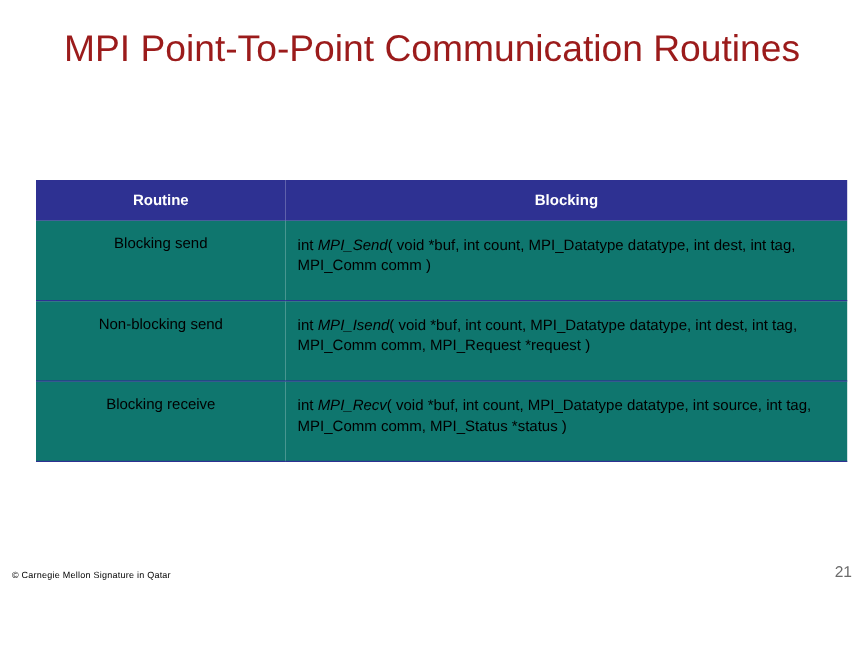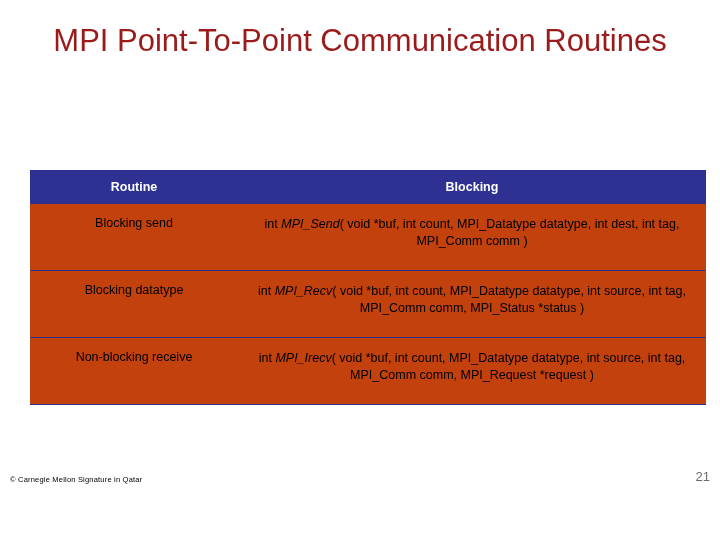--- a/index.html
+++ b/index.html
@@ -34,21 +34,20 @@
     line-height: 38px;
     font-weight: normal;
     letter-spacing: 0px;
   }
 
   .table-wrap {
     position: absolute;
     top: 150px;
     left: 30px;
     width: 660px;
-    margin-top: 20px;
   }
 
   table.routines {
     border-collapse: collapse;
     width: 660px;
     table-layout: fixed;
   }
 
   table.routines th {
     background: #2e3192;
@@ -63,33 +62,33 @@
   th.col-routine { width: 200px; }
   th.col-signature { width: 460px; }
 
   table.routines td {
     border: 1px solid #2e3192;
     border-left: none;
     border-right: none;
     font-size: 12.5px;
     color: #000000;
     vertical-align: top;
-    background: #c2410c;
+    background: #0f766e;
   }
   table.routines tr:first-child td {
     border-top: none;
   }
 
   td.routine-cell {
     text-align: center;
     padding: 12px 6px 20px 6px;
     border-right: 1px solid #2e3192;
   }
   td.signature-cell {
-    text-align: center;
+    text-align: left;
     padding: 12px 10px 20px 10px;
     line-height: 17px;
     border-left: 1px solid #2e3192;
   }
 
   .fn-name {
     font-style: italic;
   }
 
   .footer-left {
@@ -123,26 +122,26 @@
           <th class="col-routine">Routine</th>
           <th class="col-signature">Blocking</th>
         </tr>
       </thead>
       <tbody>
         <tr>
           <td class="routine-cell">Blocking send</td>
           <td class="signature-cell"><span>int </span><span class="fn-name">MPI_Send</span><span>( void *buf, int count, MPI_Datatype datatype, int dest, int tag, MPI_Comm comm )</span></td>
         </tr>
         <tr>
-          <td class="routine-cell">Blocking datatype</td>
-          <td class="signature-cell"><span>int </span><span class="fn-name">MPI_Recv</span><span>( void *buf, int count, MPI_Datatype datatype, int source, int tag, MPI_Comm comm, MPI_Status *status )</span></td>
+          <td class="routine-cell">Non-blocking send</td>
+          <td class="signature-cell"><span>int </span><span class="fn-name">MPI_Isend</span><span>( void *buf, int count, MPI_Datatype datatype, int dest, int tag, MPI_Comm comm, MPI_Request *request )</span></td>
         </tr>
         <tr>
-          <td class="routine-cell">Non-blocking receive</td>
-          <td class="signature-cell"><span>int </span><span class="fn-name">MPI_Irecv</span><span>( void *buf, int count, MPI_Datatype datatype, int source, int tag, MPI_Comm comm, MPI_Request *request )</span></td>
+          <td class="routine-cell">Blocking receive</td>
+          <td class="signature-cell"><span>int </span><span class="fn-name">MPI_Recv</span><span>( void *buf, int count, MPI_Datatype datatype, int source, int tag, MPI_Comm comm, MPI_Status *status )</span></td>
         </tr>
       </tbody>
     </table>
   </div>
 
   <div class="footer-left">© Carnegie Mellon Signature in Qatar</div>
   <div class="footer-right">21</div>
 
 </div>
 

